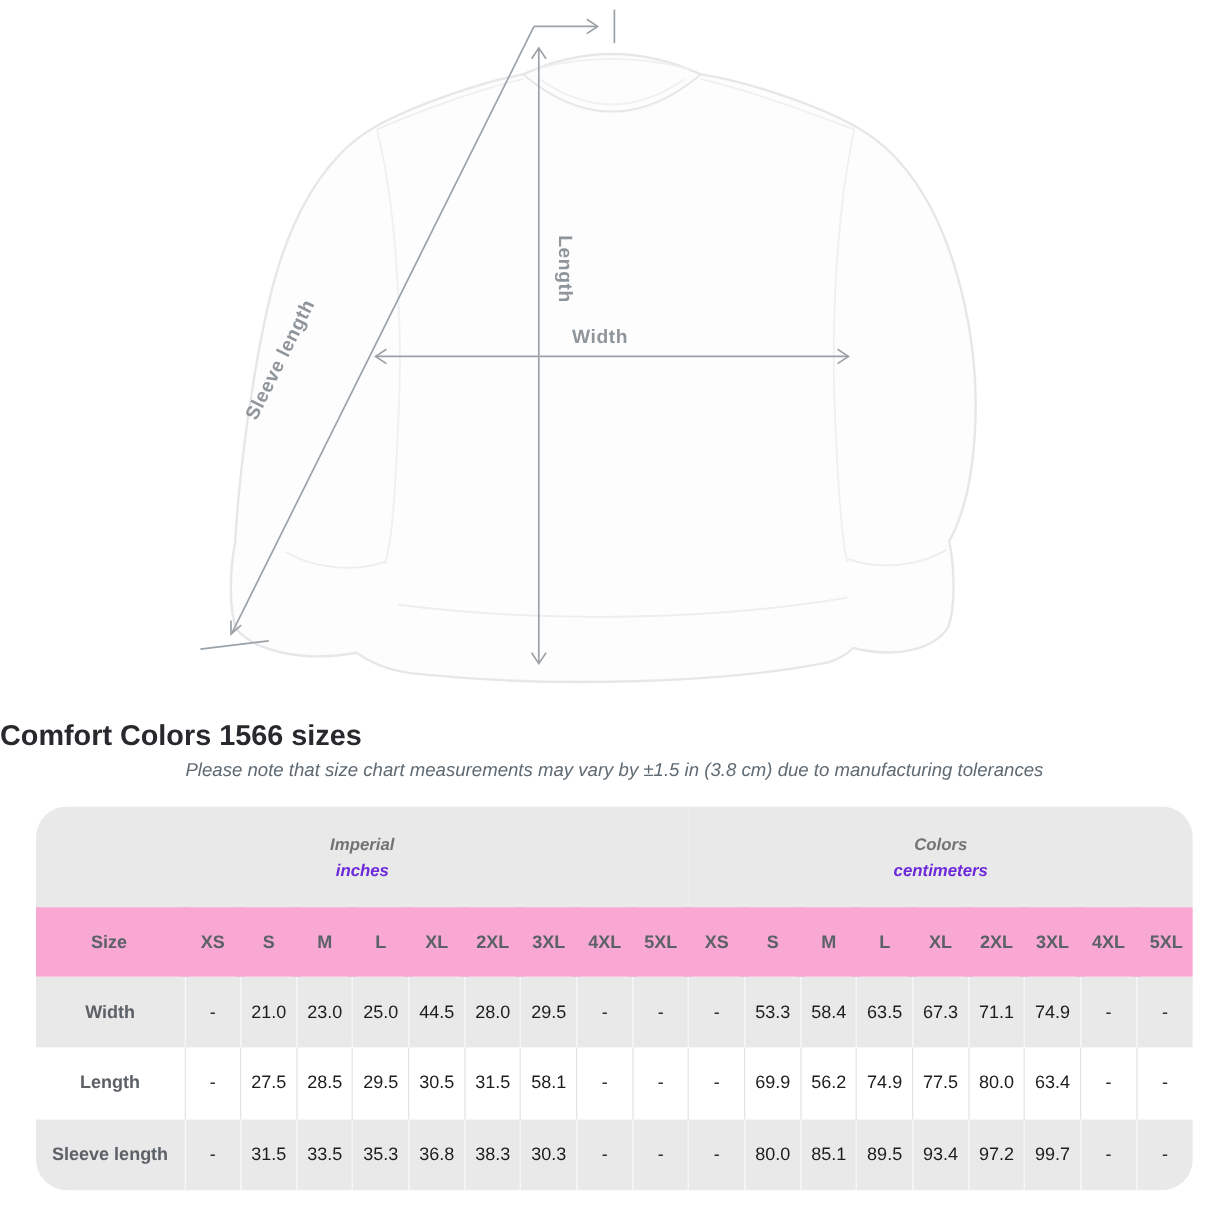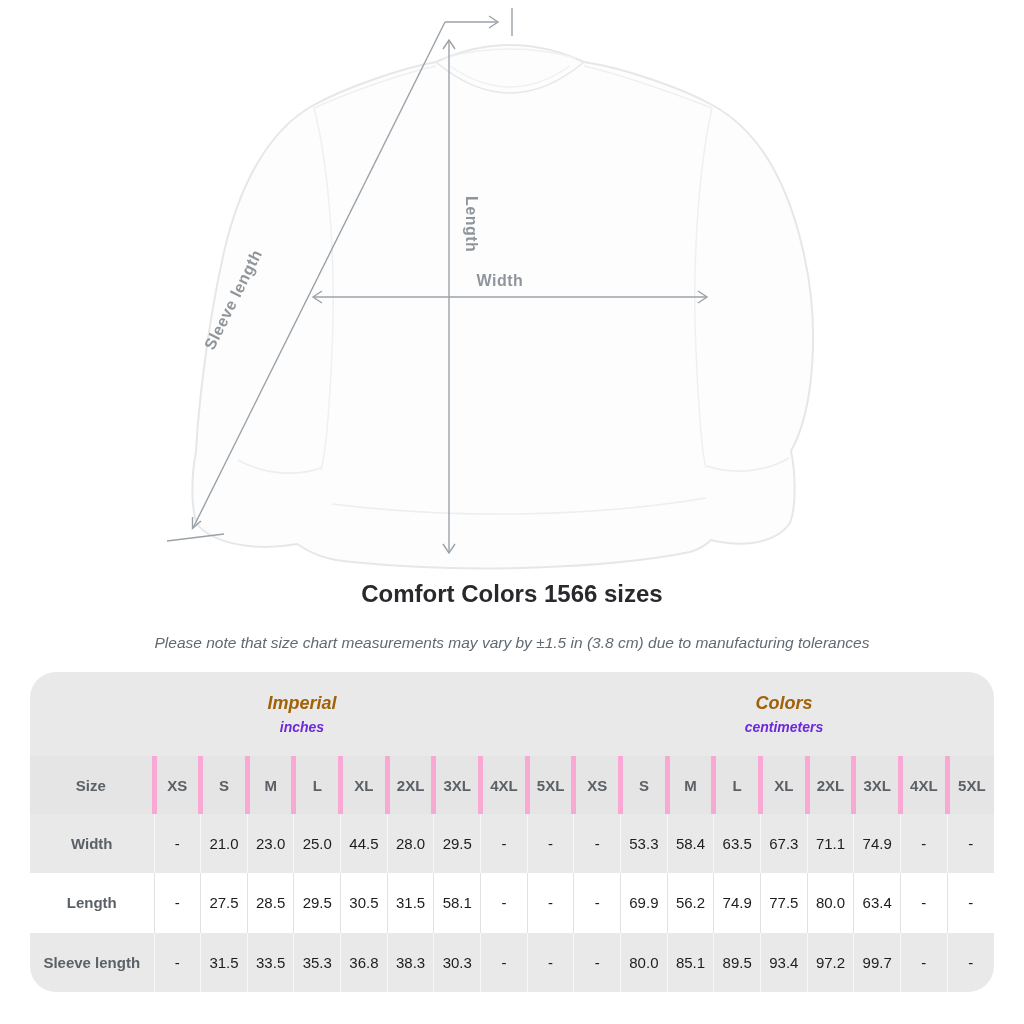--- a/index.html
+++ b/index.html
@@ -2,34 +2,34 @@
 <html><head>
 <meta charset="utf-8">
 <style>
   html,body{margin:0;padding:0;background:#ffffff;}
   body{width:1024px;height:1024px;font-family:"Liberation Sans",sans-serif;-webkit-font-smoothing:antialiased;}
   .stage{position:relative;width:1024px;height:1024px;overflow:hidden;background:#fff;}
 
   svg.diagram{position:absolute;left:0;top:0;display:block;}
   .measure-label{font-family:"Liberation Sans",sans-serif;font-size:16px;font-weight:bold;fill:#8f969b;letter-spacing:0.5px;}
 
-  .page-title{position:absolute;left:0;top:580px;width:1024px;text-align:center;
+  .page-title{position:absolute;left:0;top:600px;width:1024px;text-align:left;
     font-size:24px;font-weight:bold;color:#28292c;}
   .page-subtitle{position:absolute;left:0;top:634px;width:1024px;text-align:center;
     font-size:15.5px;font-style:italic;color:#5f6a73;}
 
   .size-table-wrap{position:absolute;left:30px;top:672px;width:964px;height:320px;
     border-radius:26px;overflow:hidden;background:#ffffff;}
   table.size-table{width:100%;height:100%;border-collapse:collapse;table-layout:fixed;}
   col.size-col{width:124px;}
   tr.group-row{height:84px;background:#e9e9ea;}
   .group-cell{text-align:center;vertical-align:middle;padding:0;}
-  .g-title{font-size:18px;font-weight:bold;font-style:italic;color:#a16207;line-height:1.2;}
+  .g-title{font-size:14px;font-weight:bold;font-style:italic;color:#737373;line-height:1.2;}
   .g-sub{font-size:14px;font-style:italic;color:#6d28d9;margin-top:5px;}
-  tr.sizes-row{height:58px;background:#e5e5e5;}
+  tr.sizes-row{height:58px;background:#f9a8d4;}
   tr.sizes-row th{font-size:15px;font-weight:bold;color:#5b6167;text-align:center;
     border-left:5px solid #f9a8d4;}
   tr.sizes-row th:first-child{border-left:none;}
   tbody tr{height:59px;}
   tbody tr.gray{background:#e9e9ea;}
   tbody tr.white{background:#ffffff;}
   tbody td{font-size:15px;color:#1c1d1f;text-align:center;border-left:1px solid #e2e2e3;}
   tbody td:first-child{border-left:none;}
   tbody tr.gray td{border-left-color:rgba(255,255,255,0.65);}
   tbody tr.gray td:first-child{border-left:none;}

